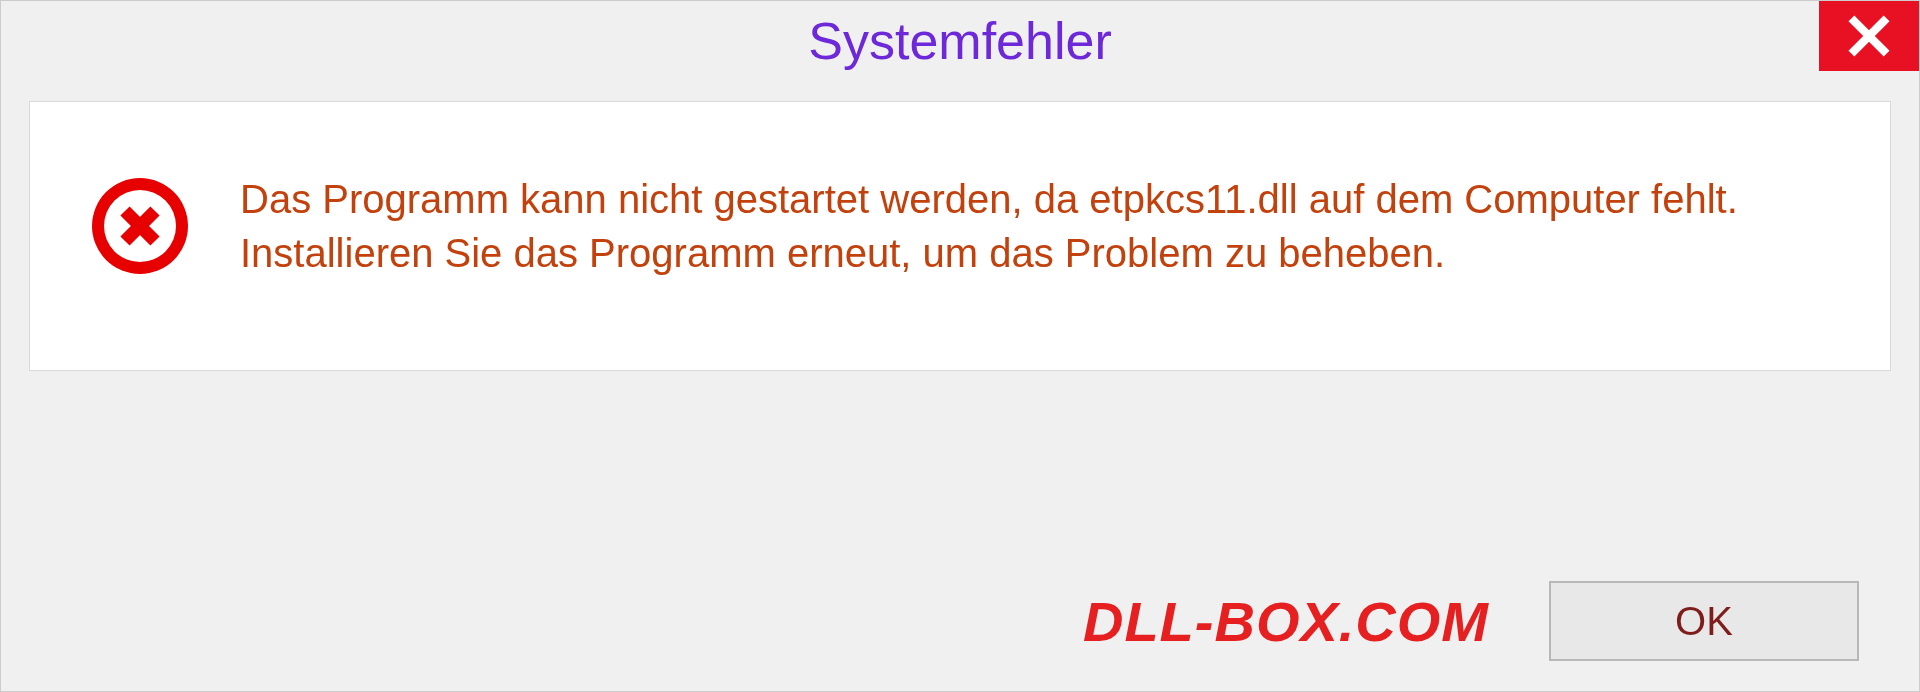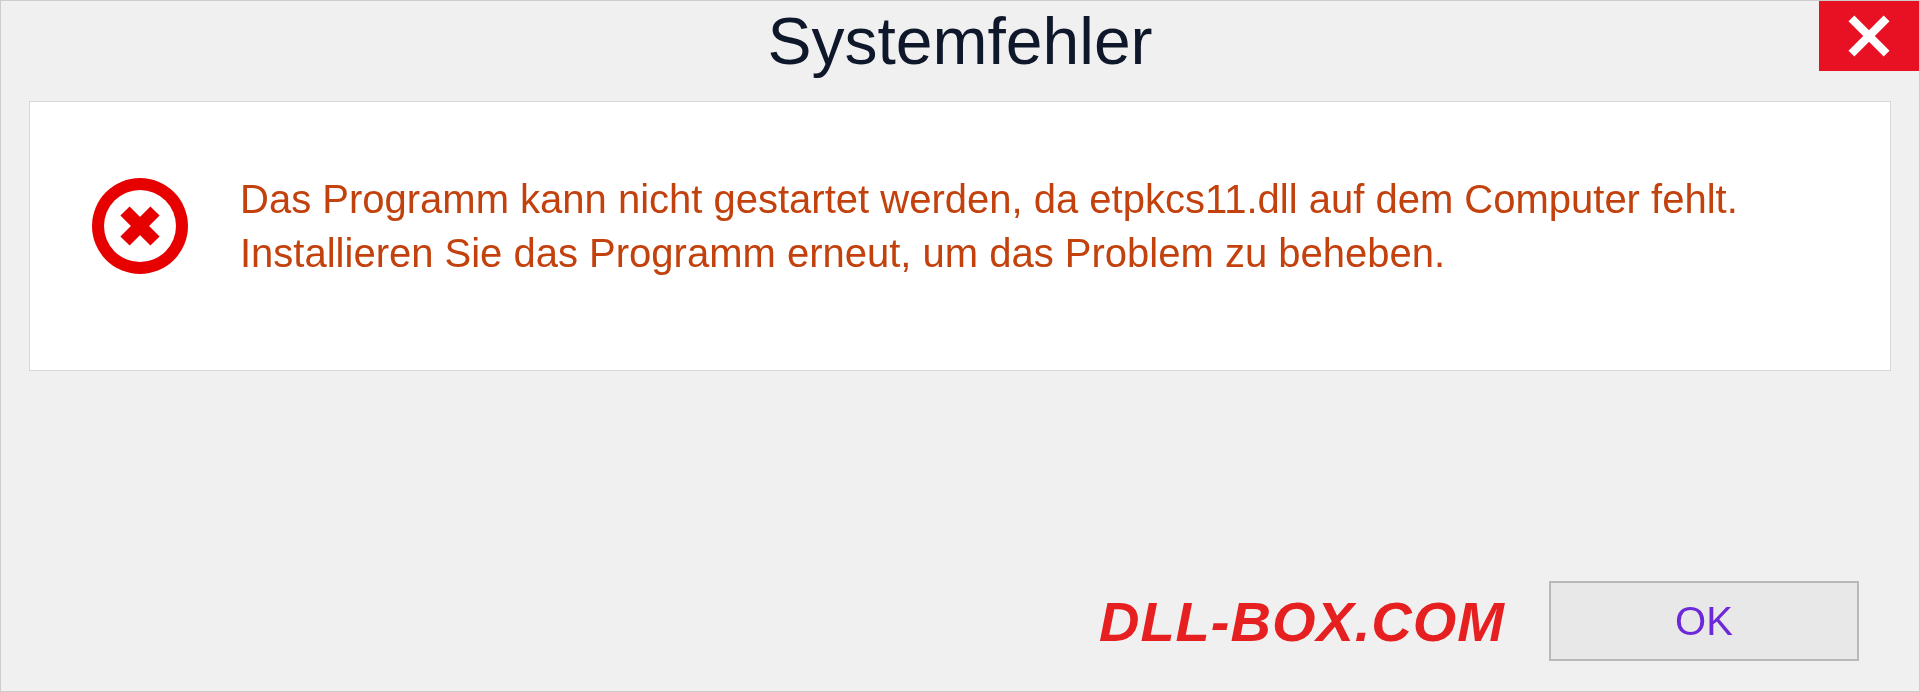--- a/index.html
+++ b/index.html
@@ -16,23 +16,23 @@
       border: 1px solid #ccc;
     }
     .titlebar {
       display: flex;
       justify-content: center;
       align-items: center;
       height: 80px;
       position: relative;
     }
     .title {
-      font-size: 66px;
+      font-size: 52px;
       font-weight: 400;
-      color: #0f172a;
+      color: #6d28d9;
     }
     .close-btn {
       position: absolute;
       top: 0;
       right: 0;
       width: 100px;
       height: 70px;
       background: #e81123;
       display: flex;
       align-items: center;
@@ -66,37 +66,37 @@
     }
     .footer {
       position: absolute;
       bottom: 30px;
       left: 0;
       right: 0;
       display: flex;
       justify-content: flex-end;
       align-items: center;
       padding: 0 60px;
-      gap: 44px;
+      gap: 60px;
     }
     .watermark {
       font-size: 56px;
       font-weight: 900;
       color: #e62020;
       font-style: italic;
       letter-spacing: 1px;
       font-family: Arial, sans-serif;
     }
     .ok-btn {
       width: 310px;
       height: 80px;
       background: #e8e8e8;
       border: 2px solid #b8b8b8;
       font-size: 40px;
-      color: #6d28d9;
+      color: #7f1d1d;
       display: flex;
       align-items: center;
       justify-content: center;
       cursor: pointer;
       font-family: "Segoe UI", Tahoma, sans-serif;
     }
   </style>
 </head>
 <body>
 

